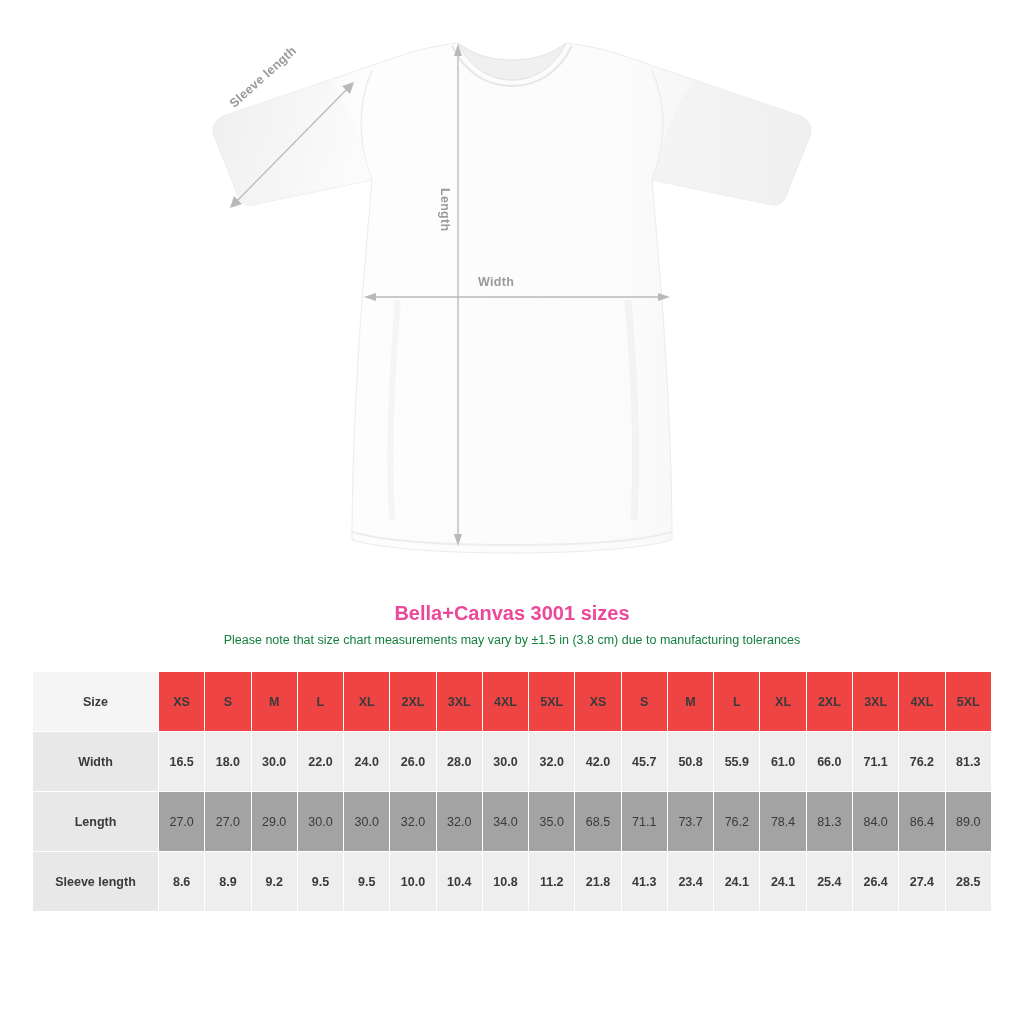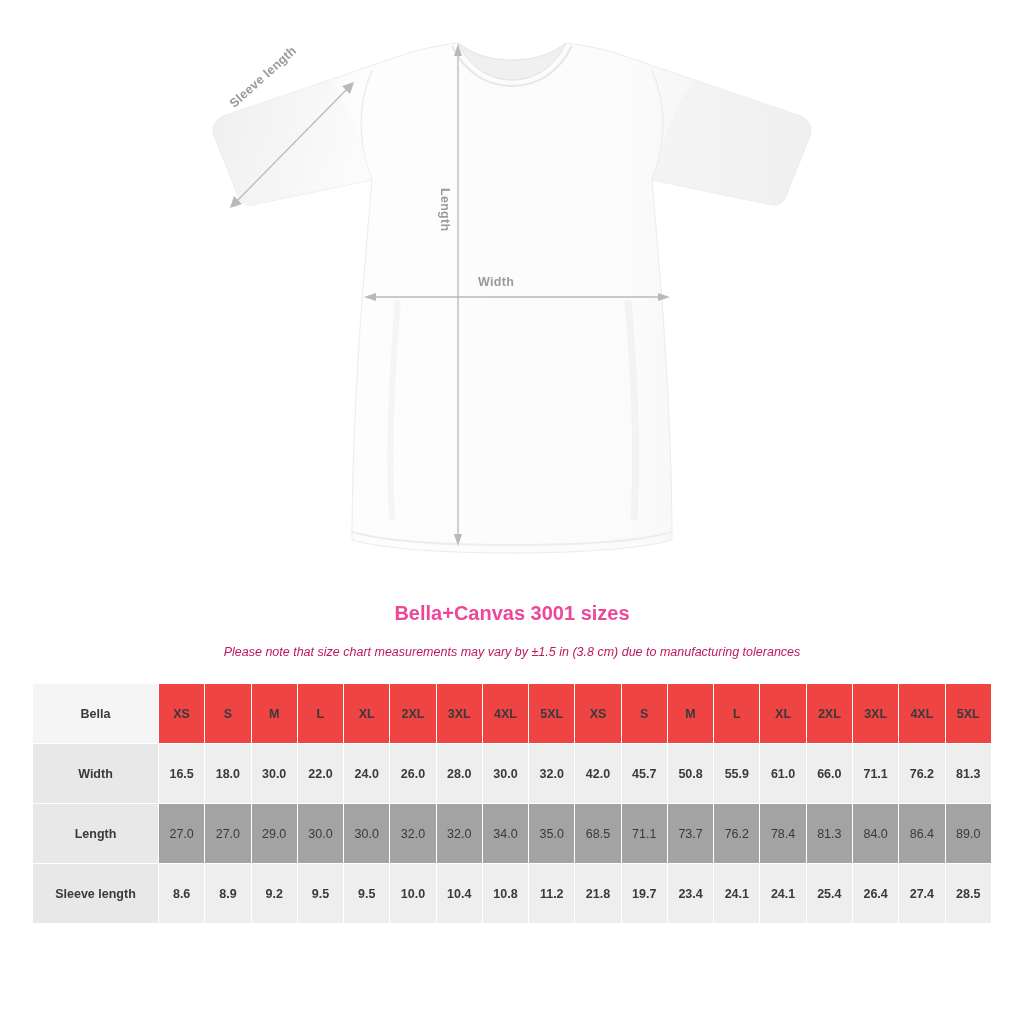--- a/index.html
+++ b/index.html
@@ -60,23 +60,22 @@
   #chart-title {
     text-align: center;
     font-size: 20px;
     font-weight: bold;
     color: #ec4899;
     margin-top: 22px;
   }
   #chart-note {
     text-align: center;
     font-size: 12.5px;
-    font-style: italic;
-    color: #be185d;
-    margin-top: 20px;
+    color: #15803d;
+    margin-top: 8px;
   }
 
   
   #table-wrap {
     margin: 24px auto 0 auto;
     width: 960px;
   }
   table.size-table {
     border-collapse: collapse;
     width: 100%;
@@ -210,21 +209,21 @@
 <div id="chart-title">Bella+Canvas 3001 sizes</div>
 <div id="chart-note">Please note that size chart measurements may vary by ±1.5 in (3.8 cm) due to manufacturing tolerances</div>
 
 <div id="table-wrap">
   <table class="size-table">
     <colgroup>
       <col class="label-col">
     </colgroup>
     <tbody id="table-body">
         <tr>
-          <td class="corner row-label" style="background: rgb(245, 245, 245);">Bella</td>
+          <td class="corner row-label" style="background: rgb(245, 245, 245);">Size</td>
           <td class="hdr-cell">XS</td>
           <td class="hdr-cell">S</td>
           <td class="hdr-cell">M</td>
           <td class="hdr-cell">L</td>
           <td class="hdr-cell">XL</td>
           <td class="hdr-cell">2XL</td>
           <td class="hdr-cell">3XL</td>
           <td class="hdr-cell">4XL</td>
           <td class="hdr-cell">5XL</td>
           <td class="hdr-cell">XS</td>
@@ -284,21 +283,21 @@
           <td class="cell-odd">8.6</td>
           <td class="cell-odd">8.9</td>
           <td class="cell-odd">9.2</td>
           <td class="cell-odd">9.5</td>
           <td class="cell-odd">9.5</td>
           <td class="cell-odd">10.0</td>
           <td class="cell-odd">10.4</td>
           <td class="cell-odd">10.8</td>
           <td class="cell-odd">11.2</td>
           <td class="cell-odd">21.8</td>
-          <td class="cell-odd">19.7</td>
+          <td class="cell-odd">41.3</td>
           <td class="cell-odd">23.4</td>
           <td class="cell-odd">24.1</td>
           <td class="cell-odd">24.1</td>
           <td class="cell-odd">25.4</td>
           <td class="cell-odd">26.4</td>
           <td class="cell-odd">27.4</td>
           <td class="cell-odd">28.5</td>
         </tr>
       </tbody>
   </table>

